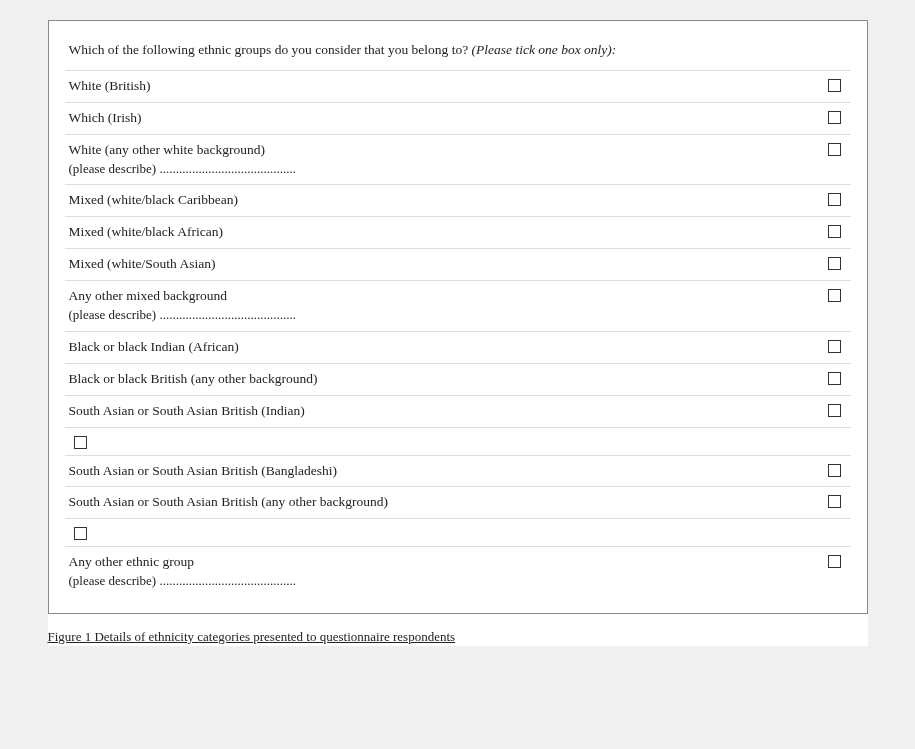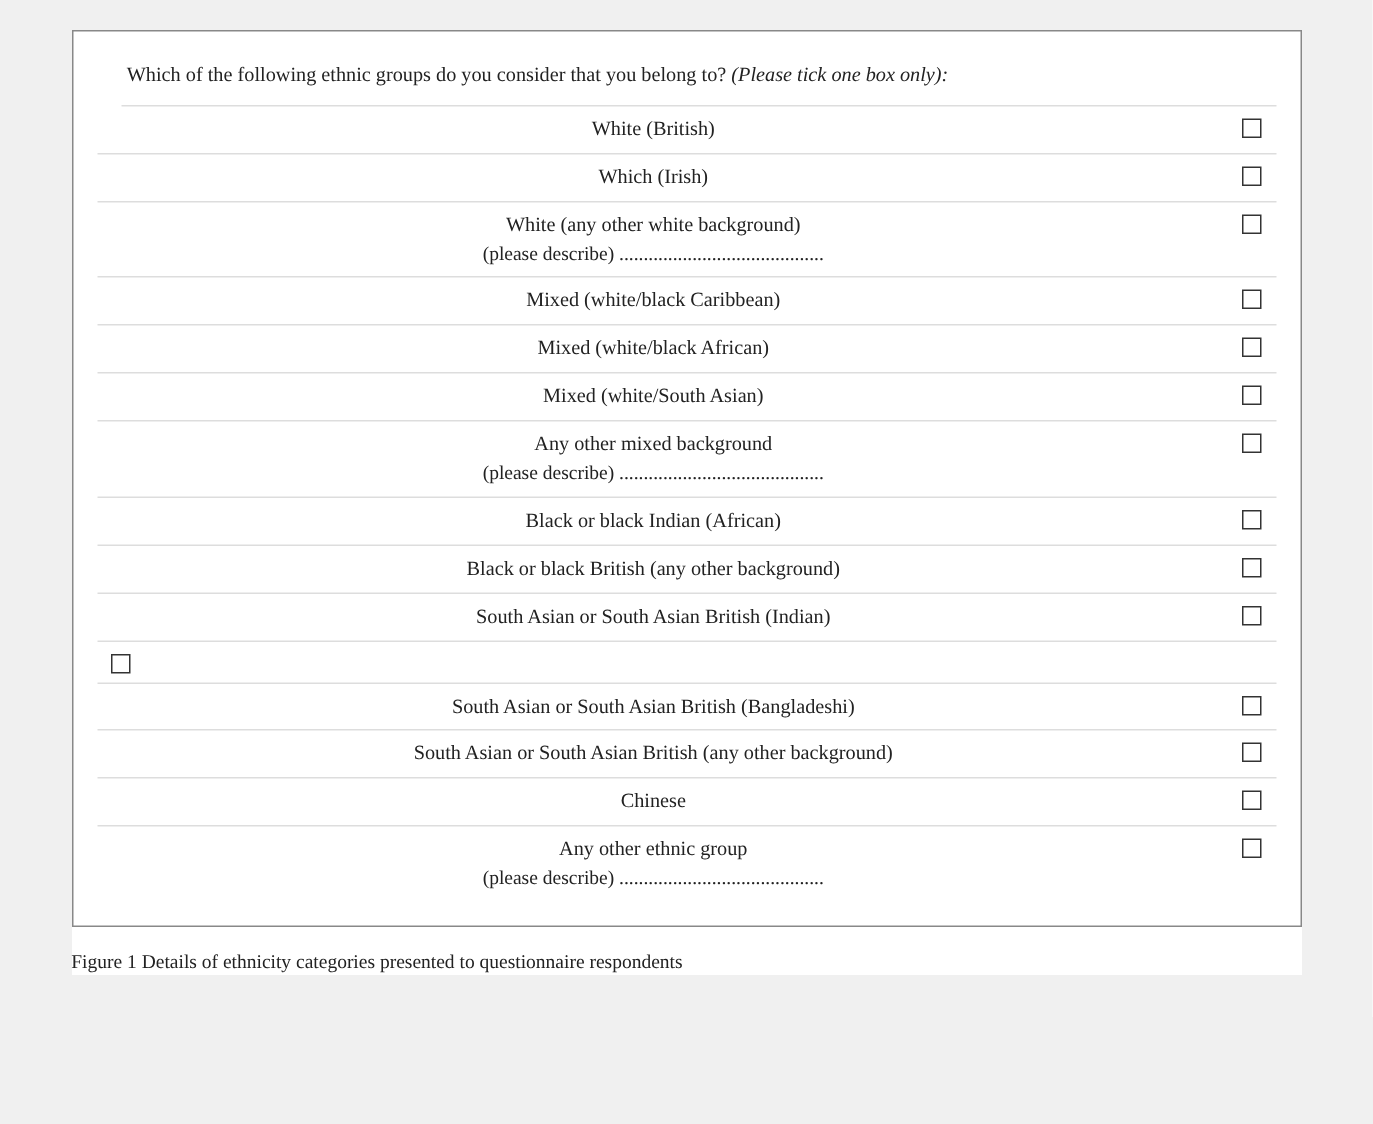--- a/index.html
+++ b/index.html
@@ -33,21 +33,20 @@
     }
     .question-row:not(:last-child) {
       border-bottom: 1px solid #ddd;
     }
     .row-label {
       flex: 1;
       padding-right: 20px;
       line-height: 1.4;
       color: #222;
       font-size: 13.5px;
-      text-align: center;
     }
     .row-label .describe {
       font-size: 13px;
       color: #222;
     }
     .checkbox-area {
       width: 24px;
       display: flex;
       justify-content: center;
       align-items: flex-start;
@@ -60,31 +59,31 @@
       border: 1.5px solid #333;
       display: inline-block;
       background: #fff;
     }
     .header-row {
       padding: 8px 4px 10px 4px;
       border-bottom: 1px solid #ddd;
       font-size: 13.5px;
       line-height: 1.4;
       color: #222;
-      margin-left: 16px;
     }
     .header-row em {
       font-style: italic;
       color: #222;
     }
     .figure-caption {
       font-size: 13px;
       color: #222;
       padding: 6px 0 0 0;
       line-height: 1.4;
+      text-decoration: underline;
     }
   </style>
 </head>
 <body>
 
 <div class="page-container">
   <div class="figure-box">
     <div class="header-row">
       <span>Which of the following ethnic groups do you consider that you belong to?</span>
       <em>(Please tick one box only):</em>
@@ -162,21 +161,20 @@
             <span class="checkbox-square"></span>
           </div>
         </div>
         <div class="question-row">
           <div class="row-label"><span>South Asian or South Asian British (any other background)</span></div>
           <div class="checkbox-area">
             <span class="checkbox-square"></span>
           </div>
         </div>
         <div class="question-row">
-          <div class="row-label"><span>Chinese</span></div>
           <div class="checkbox-area">
             <span class="checkbox-square"></span>
           </div>
         </div>
         <div class="question-row">
           <div class="row-label"><span>Any other ethnic group</span><br><span class="describe">(please describe) ..........................................</span></div>
           <div class="checkbox-area">
             <span class="checkbox-square"></span>
           </div>
         </div>

